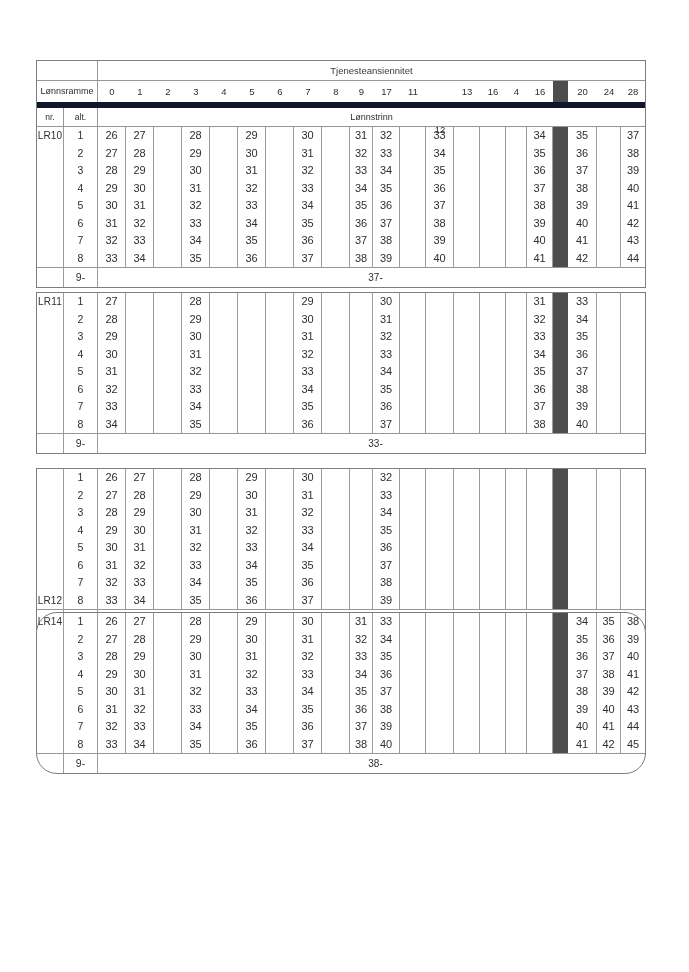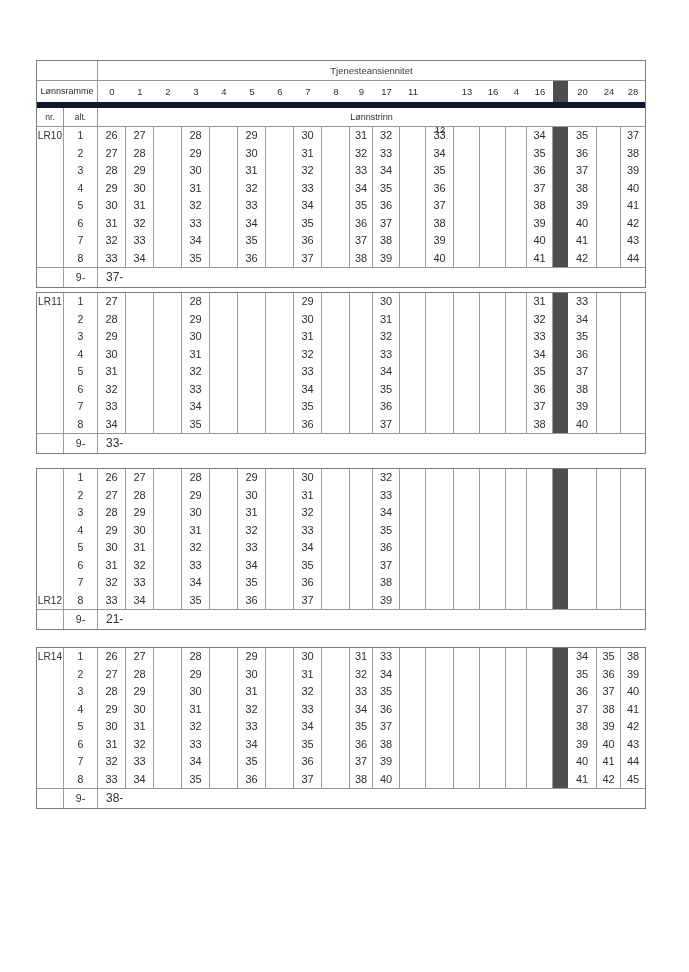--- a/index.html
+++ b/index.html
@@ -29,25 +29,25 @@
   .bcol.dark{background:#4d4d4d; border-right:1px solid #4d4d4d;}
   .tick.dark{background:#4d4d4d;}
   .lbl{font-size:10px; text-align:center; line-height:17.5px; letter-spacing:0.2px;}
   .val{height:17.5px; line-height:17.5px; text-align:center; font-size:11px;}
   .altval{font-size:10.5px;}
   
   .frow{display:flex; height:19px; border-top:1px solid #979797;}
   .f-lbl{width:27px; border-right:1px solid #9c9c9c; box-sizing:border-box;}
   .f-alt{width:34px; border-right:1px solid #9c9c9c; box-sizing:border-box;
     text-align:center; font-size:10.5px; line-height:19px;}
-  .f-val{flex:1; padding-left:8px; font-size:12px; line-height:19px; text-align:left;}
+  .f-val{flex:1; padding-left:8px; font-size:10px; line-height:19px; text-align:center;}
   #t1{top:60px;}
   #t2{top:292px;}
   #t3{top:468px;}
-  #t4{top:647px;}
+  #t4{top:612px;border-radius:21px;}
 </style>
 </head>
 <body>
 
 <div class="doc">
 
   <section class="tbl" id="t1">
     <div class="h1">
       <div class="h1-left"></div>
       <div class="h1-span">Tjenesteansiennitet</div>

